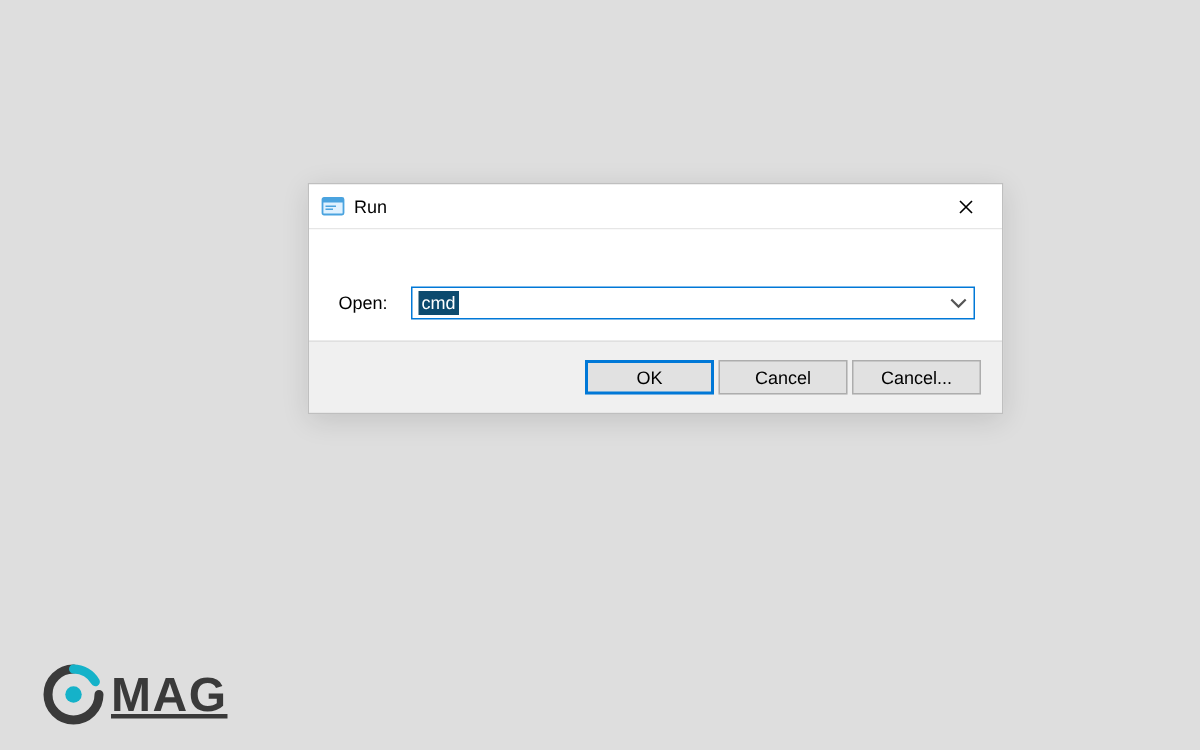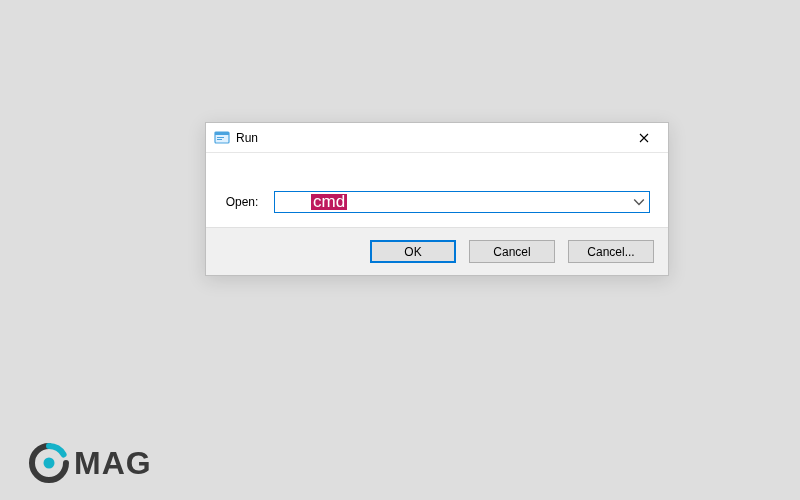--- a/index.html
+++ b/index.html
@@ -61,39 +61,38 @@
     flex: 1;
     height: 22px;
     border: 1px solid #0078d7;
     display: flex;
     align-items: center;
     padding: 0 4px 0 4px;
     background:#fff;
     position:relative;
   }
   .combo-text {
-    background: #be185d;
+    background: #0c4a6e;
     color: #fff;
-    font-size: 17px;
+    font-size: 12px;
     padding: 0 2px;
     line-height:16px;
-    margin-left:32px;
   }
   .combo-chevron {
     position:absolute; right:4px; top:50%; transform:translateY(-50%);
     width: 12px; height:12px; display:flex; align-items:center; justify-content:center;
     color:#555;
   }
   .footer {
     background: #f0f0f0;
     border-top: 1px solid #e0e0e0;
     padding: 12px 14px;
     display: flex;
     justify-content: flex-end;
-    gap: 13px;
+    gap: 3px;
   }
   .btn {
     min-width: 86px;
     height: 23px;
     font-size: 12px;
     background: #e1e1e1;
     border: 1px solid #adadad;
     cursor: pointer;
     display:flex; align-items:center; justify-content:center;
   }
@@ -105,21 +104,21 @@
   .logo {
     position: absolute;
     left: 28px;
     bottom: 16px;
     display: flex;
     align-items: center;
     gap: 4px;
     color:#2e2e2e;
   }
   .logo-mark { width: 42px; height: 42px; }
-  .logo-text { font-weight: 800; font-size: 32px; letter-spacing: 1px; font-family: Arial, sans-serif; color:#3a3a3a;}
+  .logo-text { font-weight: 800; font-size: 32px; letter-spacing: 1px; font-family: Arial, sans-serif; color:#3a3a3a;text-decoration:underline;}
 </style>
 </head>
 <body>
 
 <div class="dialog">
   <div class="titlebar">
     <span class="title-icon">
       <svg viewBox="0 0 16 16">
         <rect x="1" y="2" width="14" height="11" rx="1" fill="#dff1ff" stroke="#4aa3df" stroke-width="1.2"></rect>
         <rect x="1" y="2" width="14" height="3" fill="#4aa3df"></rect>

